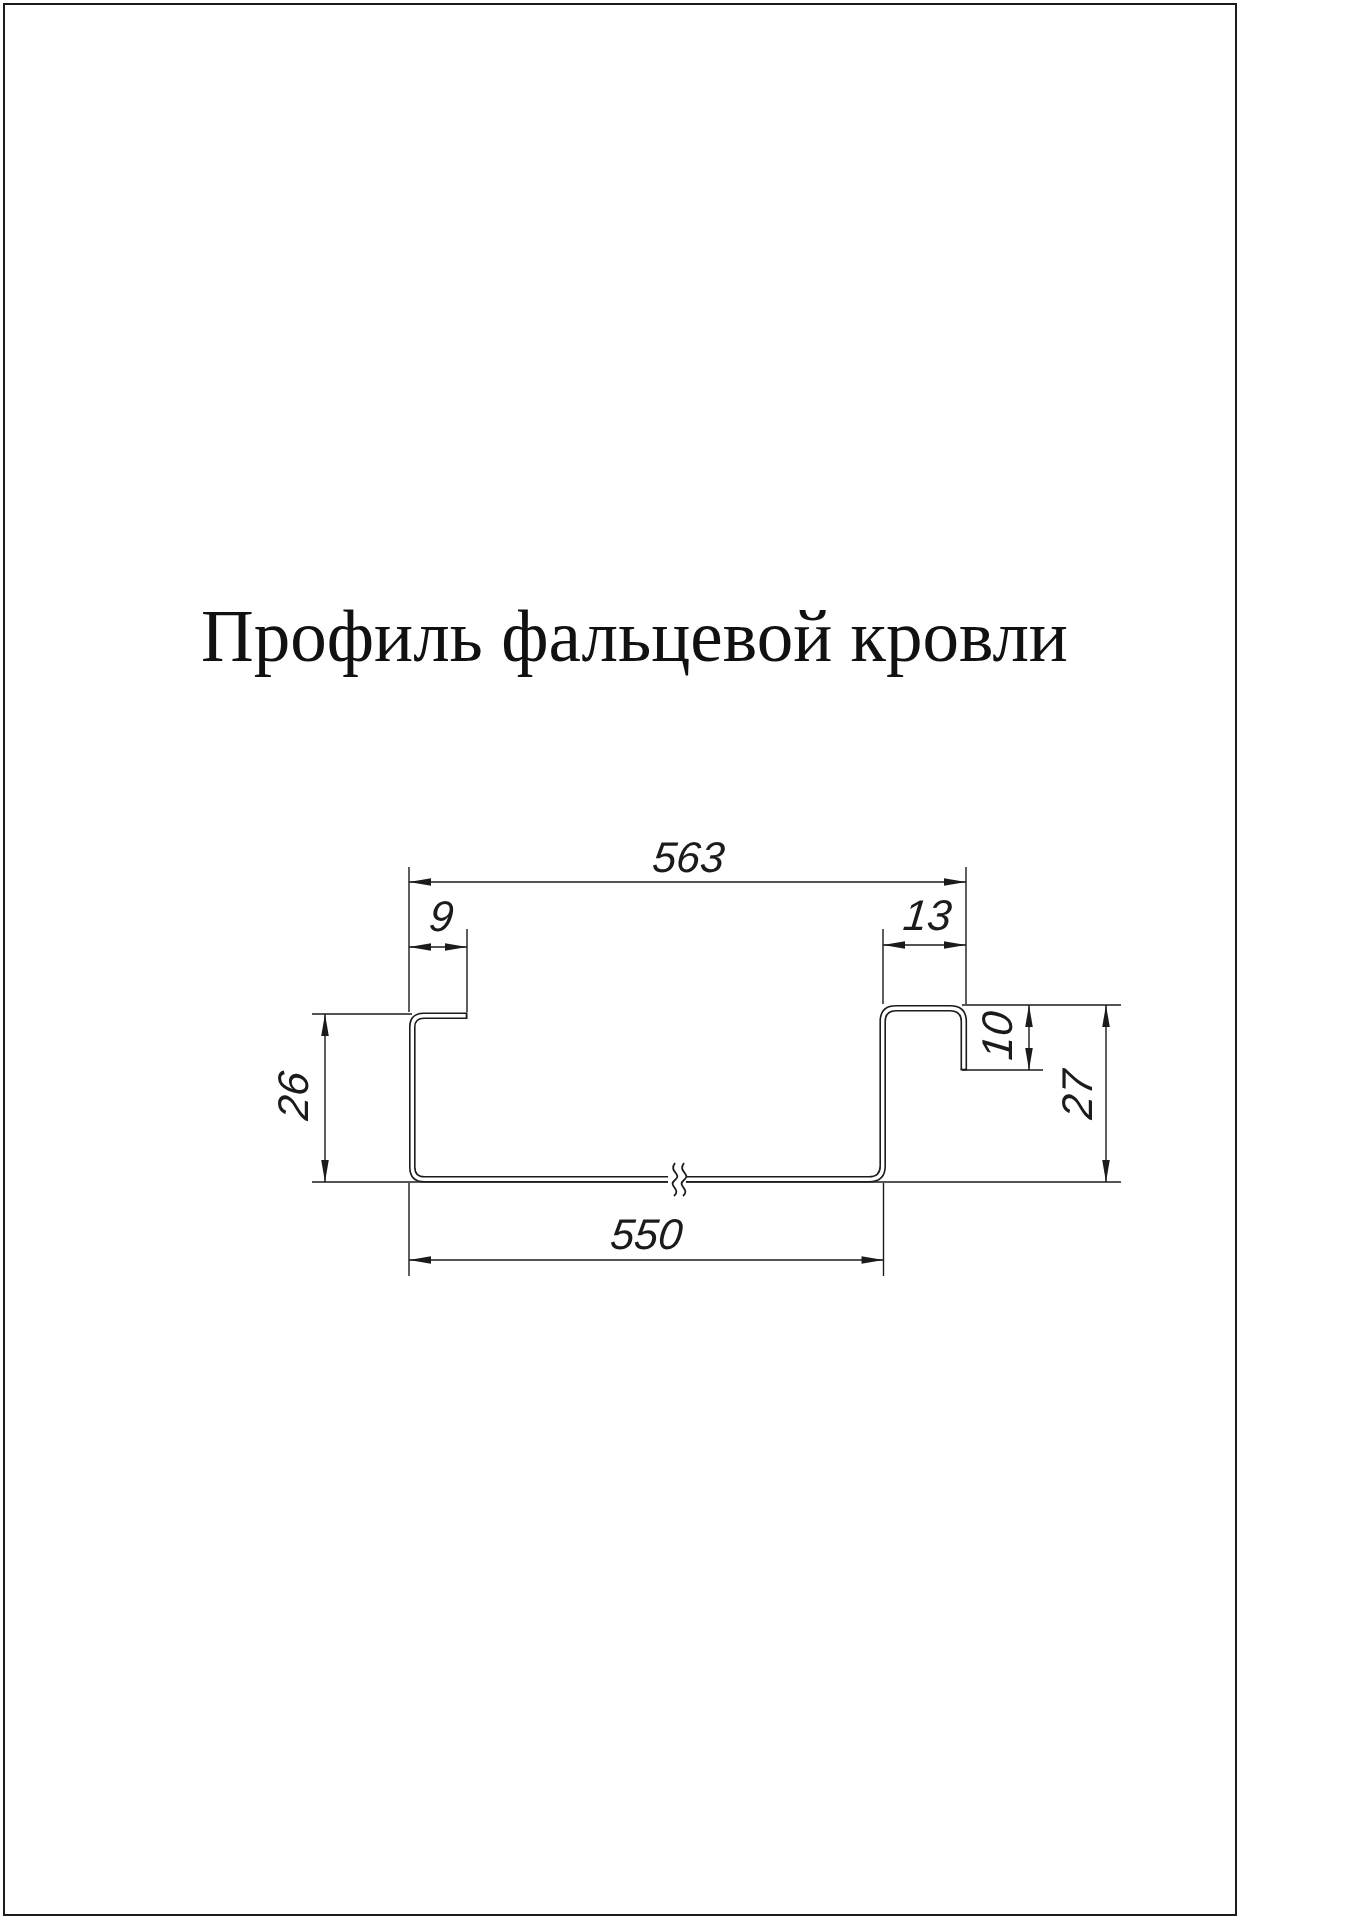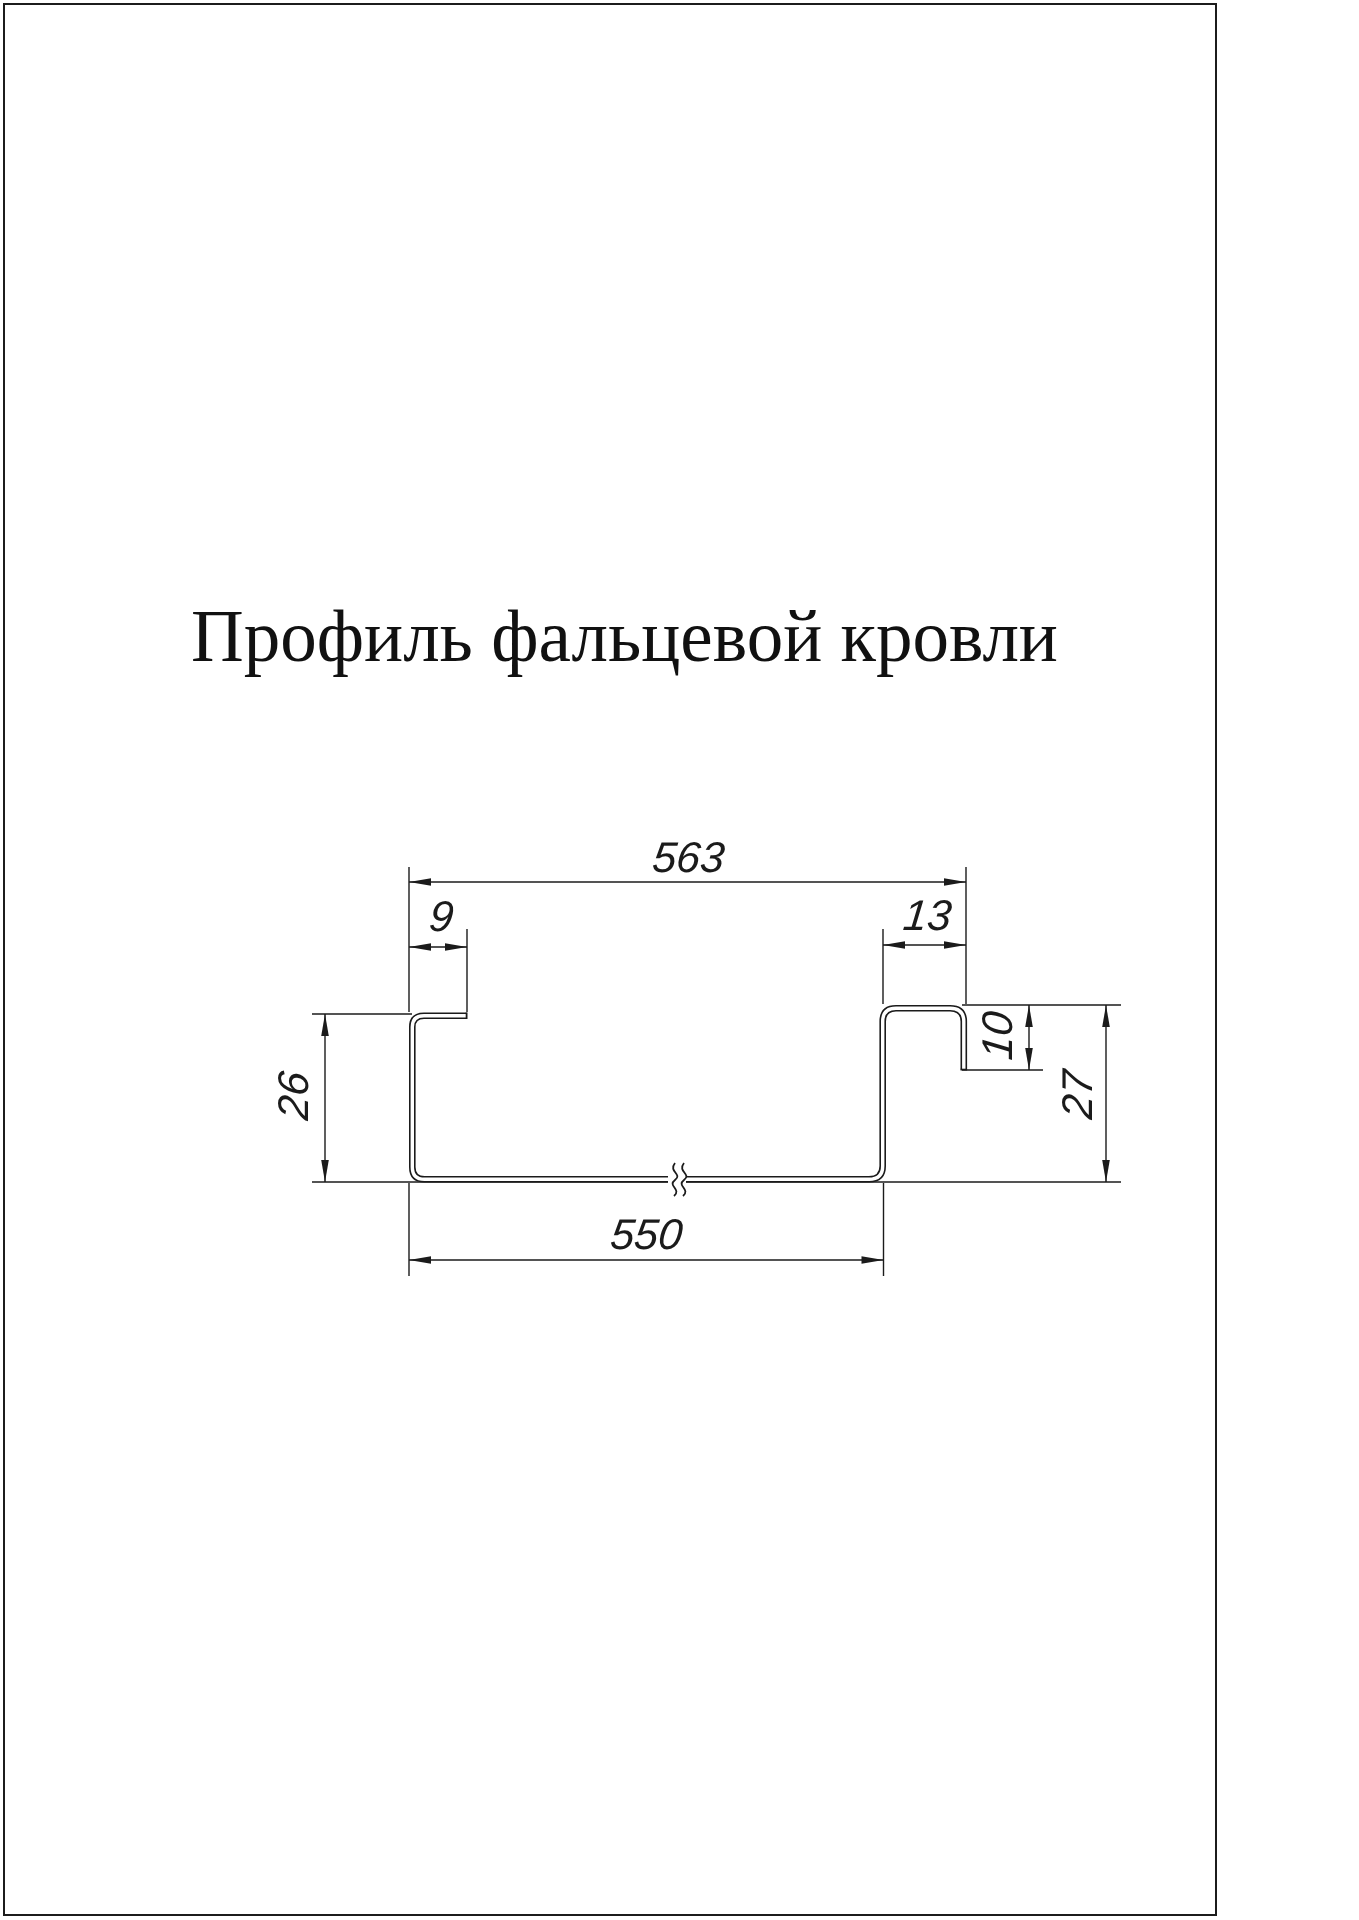--- a/index.html
+++ b/index.html
@@ -2,20 +2,21 @@
 <html><head>
 <meta charset="utf-8">
 <style>
   html,body{margin:0;padding:0;background:#ffffff;}
   .page{
     position:relative;
     width:1221px;height:1920px;
     background:#ffffff;
     font-family:"Liberation Sans",sans-serif;
     overflow:hidden;
+    padding-left:20px;
   }
   .frame{
     position:absolute;
     left:3px;top:3px;right:4px;bottom:4px;
     border:2px solid #1c1c1c;
   }
   .title{
     position:absolute;
     left:0;right:0;top:595px;
     text-align:center;

